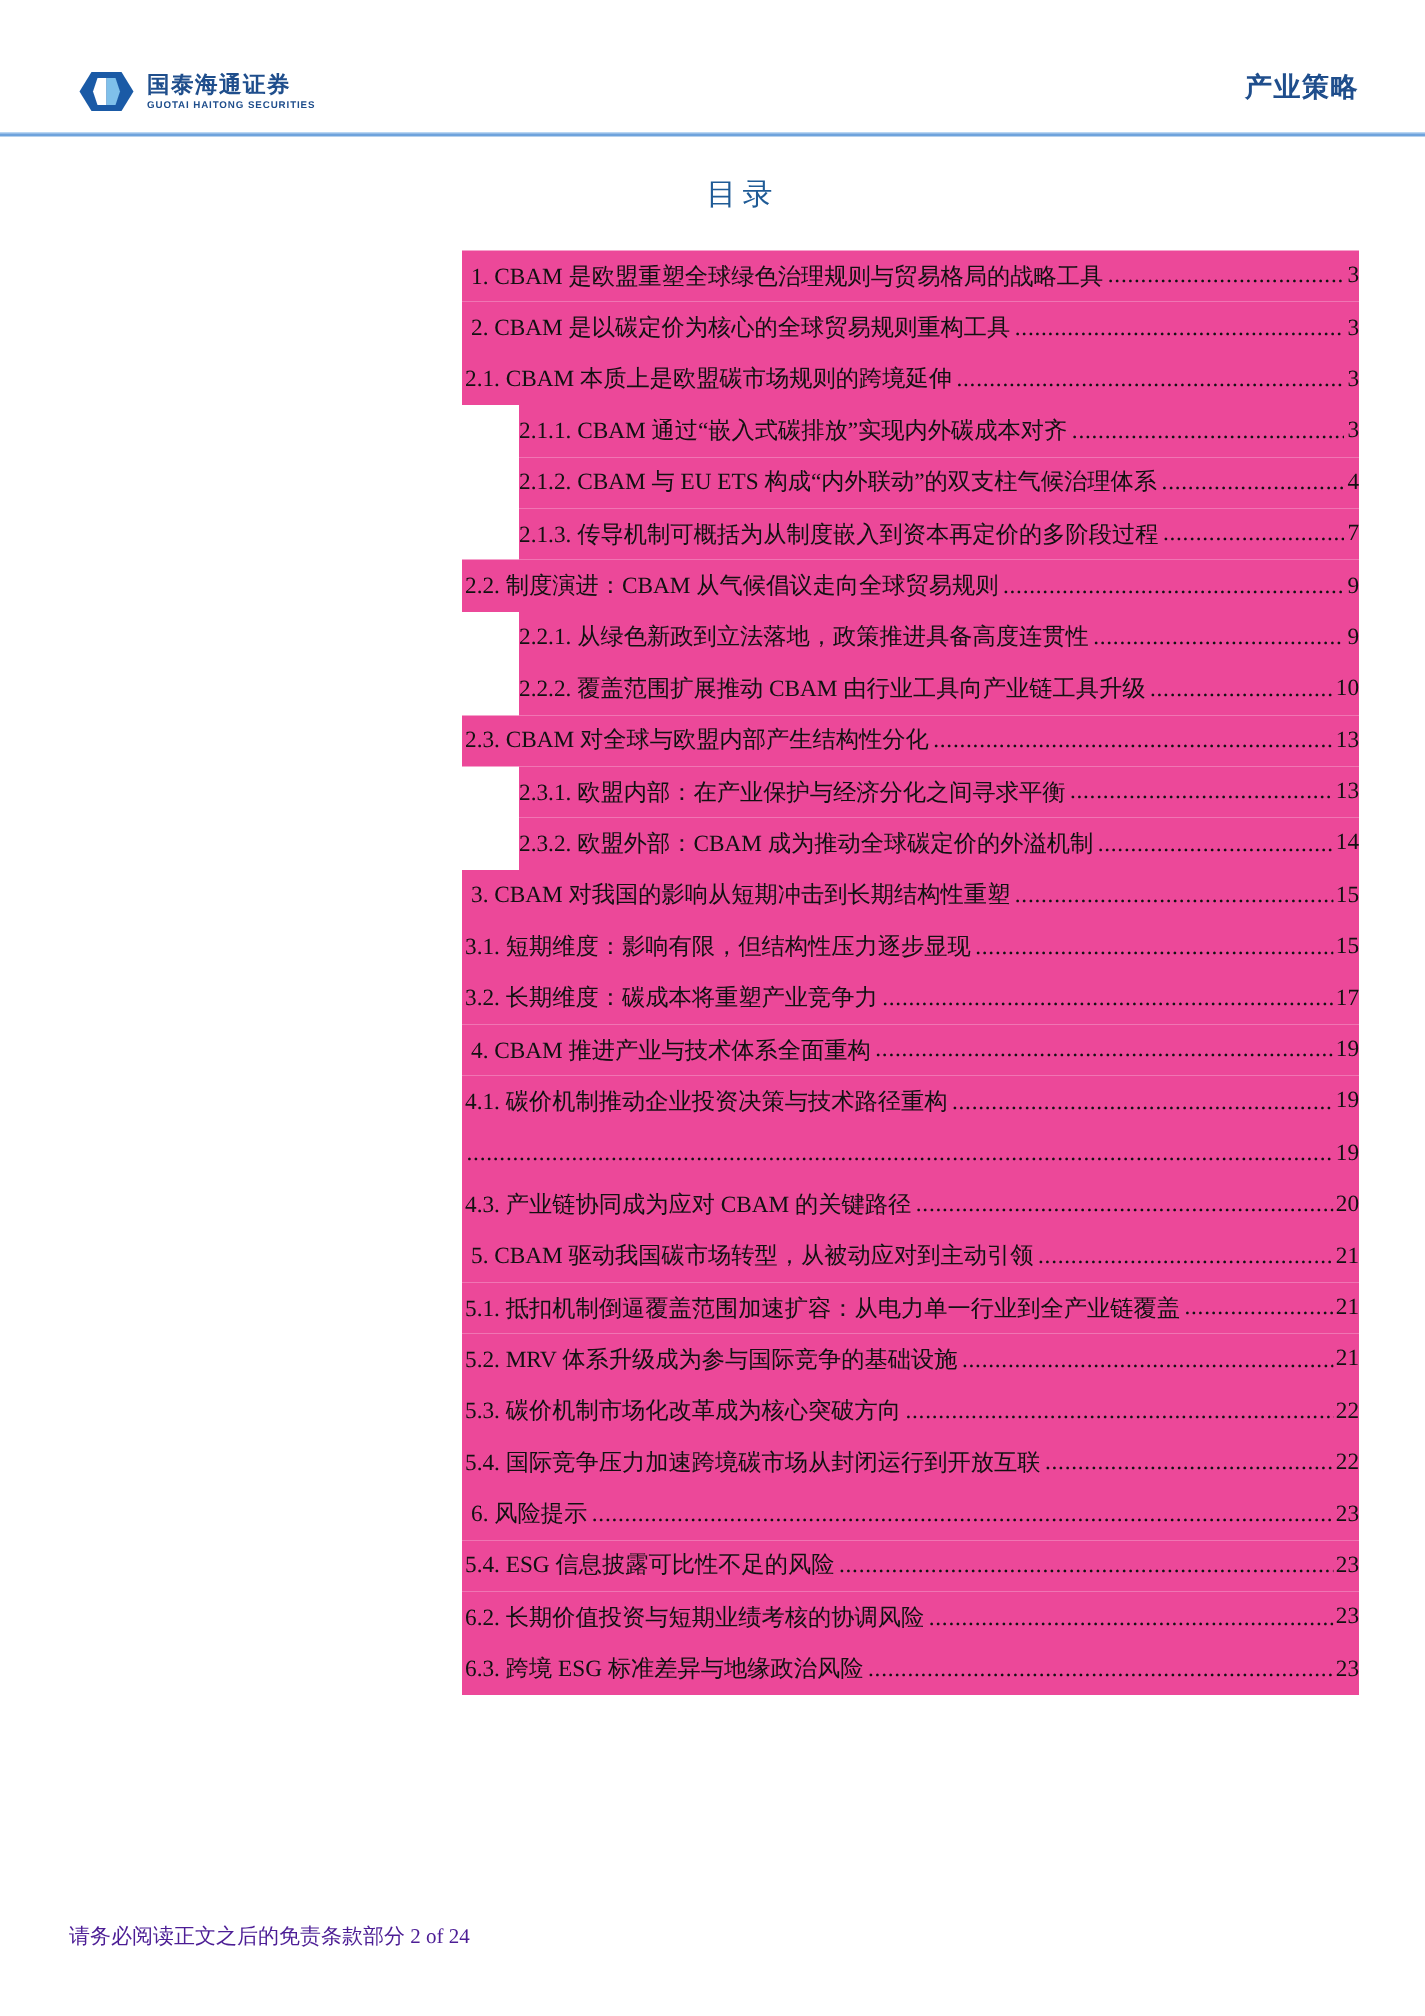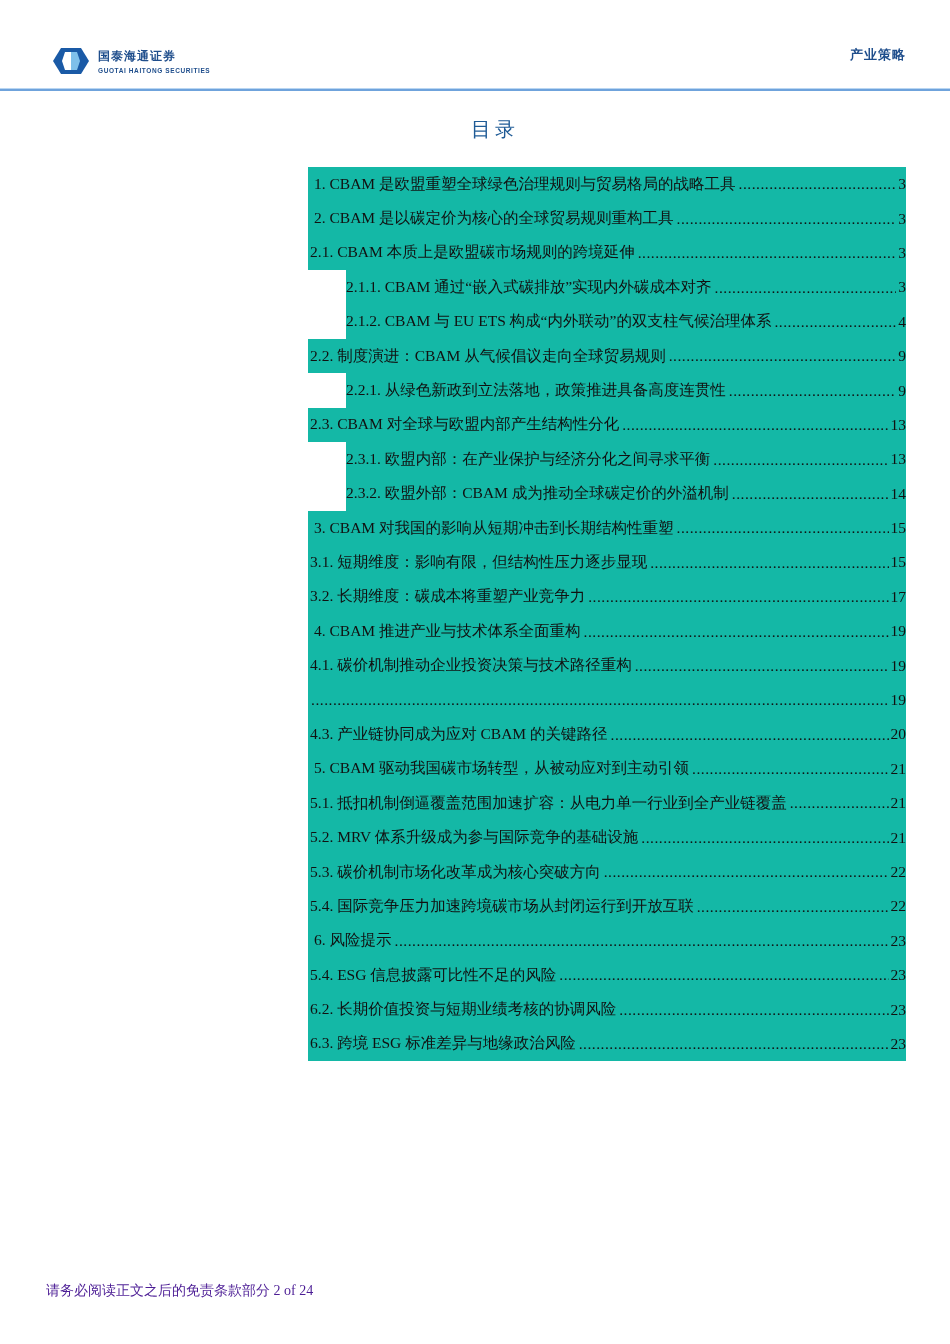--- a/index.html
+++ b/index.html
@@ -2,27 +2,27 @@
 <html><head>
 <meta charset="utf-8">
 <style>
   html, body { margin:0; padding:0; background:#ffffff; }
   body { width:950px; height:1344px; position:relative; overflow:hidden;
          font-family:"Liberation Serif","DejaVu Serif",serif; color:#111; }
   .header { position:absolute; left:0; top:0; width:950px; height:92px; }
   .logo { position:absolute; left:52px; top:46px; display:flex; align-items:center; }
   .logo-mark { width:38px; height:28px; position:relative; }
   .logo-text { margin-left:8px; display:flex; flex-direction:column; }
-  .logo-cn { font-family:"DejaVu Sans",sans-serif; font-weight:bold; font-size:12px; color:#1f4e8c; letter-spacing:1px; line-height:20px; }
+  .logo-cn { font-family:"DejaVu Sans",sans-serif; font-weight:bold; font-size:15px; color:#1f4e8c; letter-spacing:1px; line-height:20px; }
   .logo-en { font-family:"Liberation Sans",sans-serif; font-size:6.5px; color:#1f4e8c; letter-spacing:0.6px; line-height:9px; font-weight:bold; }
-  .header-right { position:absolute; right:44px; top:46px; font-family:"DejaVu Serif",serif; font-weight:bold; font-size:13px; color:#1f4e8c; letter-spacing:1px; }
+  .header-right { position:absolute; right:44px; top:46px; font-family:"DejaVu Serif",serif; font-weight:bold; font-size:18px; color:#1f4e8c; letter-spacing:1px; }
   .header-rule { position:absolute; left:0; top:88px; width:950px; height:3px; background:#6fa3dc; border-top:1px solid #b9d6f2; box-sizing:border-box; }
   .toc-title { position:absolute; left:0; width:950px; top:116px; text-align:center; font-family:"DejaVu Sans",sans-serif; font-weight:normal; font-size:20px; color:#1f5b96; letter-spacing:4px; padding-left:40px; box-sizing:border-box; }
   .toc { position:absolute; left:308px; top:167px; width:598px; }
-  .toc-row { position:relative; height:34.4px; display:flex; align-items:center; background:#14b8a6; font-size:15.5px; white-space:nowrap; }
+  .toc-row { position:relative; height:34.4px; display:flex; align-items:center; background:#ec4899; font-size:15.5px; white-space:nowrap; }
   .toc-row .lbl { background:transparent; padding-right:2px; }
   .toc-row .dots { flex:1; overflow:hidden; height:1em; margin:0 1px; position:relative; top:-1px; }
   .toc-row .dots::before { content:"........................................................................................................................................................................................................................"; letter-spacing:0.5px; }
   .toc-row .pg { padding-left:1px; }
   .lvl1 { padding-left:6px; margin-left:0; }
   .lvl2 { padding-left:2px; }
   .lvl3 { padding-left:0px; margin-left:38px; }
   .footer { position:absolute; left:46px; top:1282px; font-size:14px; color:#4c1d95; }
 </style>
 </head>
@@ -65,29 +65,39 @@
     <div class="toc-row lvl3">
       <span class="lbl">2.1.1. CBAM 通过“嵌入式碳排放”实现内外碳成本对齐</span>
       <span class="dots"></span>
       <span class="pg">3</span>
     </div>
     <div class="toc-row lvl3">
       <span class="lbl">2.1.2. CBAM 与 EU ETS 构成“内外联动”的双支柱气候治理体系</span>
       <span class="dots"></span>
       <span class="pg">4</span>
     </div>
+    <div class="toc-row lvl3">
+      <span class="lbl">2.1.3.  传导机制可概括为从制度嵌入到资本再定价的多阶段过程</span>
+      <span class="dots"></span>
+      <span class="pg">7</span>
+    </div>
     <div class="toc-row lvl2">
       <span class="lbl">2.2.  制度演进：CBAM 从气候倡议走向全球贸易规则</span>
       <span class="dots"></span>
       <span class="pg">9</span>
     </div>
     <div class="toc-row lvl3">
       <span class="lbl">2.2.1.  从绿色新政到立法落地，政策推进具备高度连贯性</span>
       <span class="dots"></span>
       <span class="pg">9</span>
+    </div>
+    <div class="toc-row lvl3">
+      <span class="lbl">2.2.2.  覆盖范围扩展推动 CBAM 由行业工具向产业链工具升级</span>
+      <span class="dots"></span>
+      <span class="pg">10</span>
     </div>
     <div class="toc-row lvl2">
       <span class="lbl">2.3. CBAM 对全球与欧盟内部产生结构性分化</span>
       <span class="dots"></span>
       <span class="pg">13</span>
     </div>
     <div class="toc-row lvl3">
       <span class="lbl">2.3.1.  欧盟内部：在产业保护与经济分化之间寻求平衡</span>
       <span class="dots"></span>
       <span class="pg">13</span>

